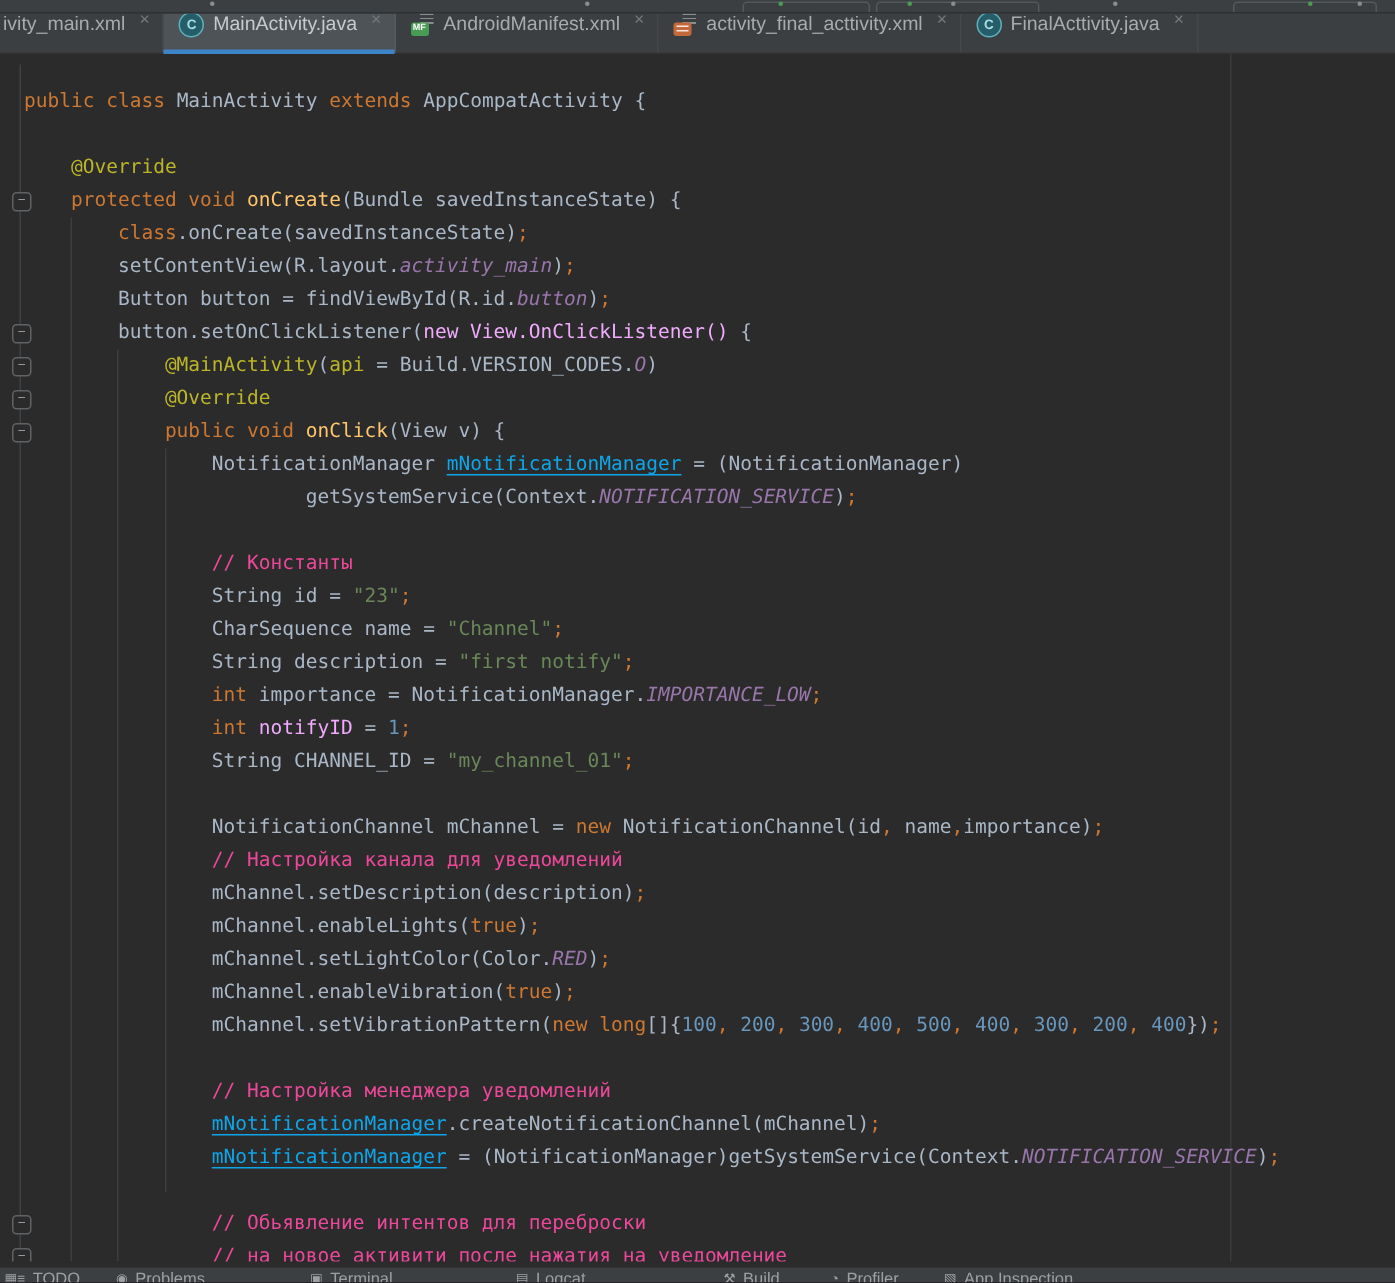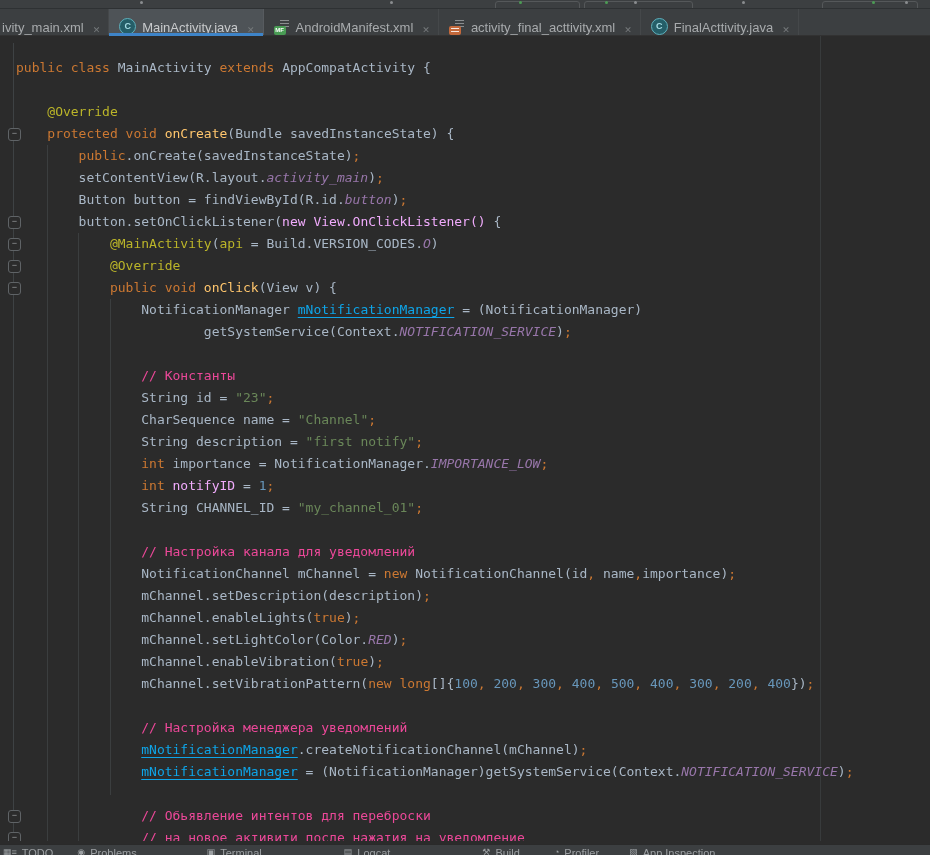--- a/index.html
+++ b/index.html
@@ -8,21 +8,21 @@
 
   
   .top-strip{position:absolute;top:0;left:0;width:930px;height:8px;background:#3C3F41;
              border-bottom:1px solid #2e3133;overflow:hidden;z-index:5;}
   .ts-box{position:absolute;top:1px;height:12px;border:1px solid #55585A;border-radius:3px;}
   .ts-dot{position:absolute;top:1px;width:3px;height:3px;border-radius:50%;}
 
   
   .tab-bar{position:absolute;top:8px;left:0;width:930px;height:27px;background:#3C3F41;
            border-bottom:1px solid #323232;display:flex;align-items:stretch;z-index:4;}
-  .tab{display:flex;align-items:flex-end;gap:6px;padding:0 8px 0 10px;font-size:13px;
+  .tab{display:flex;align-items:flex-start;gap:6px;padding:0 8px 0 10px;font-size:13px;
        color:#A8ABAD;border-right:1px solid rgba(255,255,255,0.05);position:relative;cursor:default;}
   .tab:first-child{padding-left:2px;}
   .tab.active{background:#4E5357;color:#C8CACC;}
   .tab.active::after{content:"";position:absolute;left:0;right:0;bottom:-1px;height:3px;background:#3E84C8;}
   .tab-close{font-size:9px;color:#75797B;margin-left:3px;}
   .ic-class{width:15px;height:15px;border-radius:50%;background:#255E68;border:1px solid #5FB0BC;
             color:#A6DCE4;font-size:9px;font-weight:bold;line-height:15px;text-align:center;flex:0 0 auto;}
   .ic-xml{width:16px;height:16px;position:relative;flex:0 0 auto;}
   .ic-xml .lines{position:absolute;top:1px;right:1px;width:9px;height:7px;
       background:repeating-linear-gradient(#8A8D8F 0 1px,transparent 1px 3px);}
@@ -129,40 +129,40 @@
     <div class="indent-guide" style="left:47px;top:110px;height:696px;"></div>
     <div class="indent-guide" style="left:78px;top:198px;height:608px;"></div>
     <div class="indent-guide" style="left:110px;top:264px;height:496px;"></div>
     <div class="fold-line"></div>
     <div></div>
     <div class="code">
         <div class="code-line"><span class="tk-kw">public class </span><span class="tk-def">MainActivity </span><span class="tk-kw">extends </span><span class="tk-def">AppCompatActivity {</span></div>
         <div class="code-line">&nbsp;</div>
         <div class="code-line"><span class="tk-ann">    @Override</span></div>
         <div class="code-line"><span class="tk-kw">    protected void </span><span class="tk-meth">onCreate</span><span class="tk-def">(Bundle savedInstanceState) {</span></div>
-        <div class="code-line"><span class="tk-kw">        public</span><span class="tk-def">.onCreate(savedInstanceState)</span><span class="tk-pun">;</span></div>
+        <div class="code-line"><span class="tk-kw">        class</span><span class="tk-def">.onCreate(savedInstanceState)</span><span class="tk-pun">;</span></div>
         <div class="code-line"><span class="tk-def">        setContentView(R.layout.</span><span class="tk-sf">activity_main</span><span class="tk-def">)</span><span class="tk-pun">;</span></div>
         <div class="code-line"><span class="tk-def">        Button button = findViewById(R.id.</span><span class="tk-sf">button</span><span class="tk-def">)</span><span class="tk-pun">;</span></div>
         <div class="code-line"><span class="tk-def">        button.setOnClickListener(</span><span class="tk-dim">new View.OnClickListener() </span><span class="tk-def">{</span></div>
         <div class="code-line"><span class="tk-ann">            @MainActivity</span><span class="tk-def">(</span><span class="tk-ann">api</span><span class="tk-def"> = Build.VERSION_CODES.</span><span class="tk-sf">O</span><span class="tk-def">)</span></div>
         <div class="code-line"><span class="tk-ann">            @Override</span></div>
         <div class="code-line"><span class="tk-kw">            public void </span><span class="tk-meth">onClick</span><span class="tk-def">(View v) {</span></div>
         <div class="code-line"><span class="tk-def">                NotificationManager </span><span class="tk-fld">mNotificationManager</span><span class="tk-def"> = (NotificationManager)</span></div>
         <div class="code-line"><span class="tk-def">                        getSystemService(Context.</span><span class="tk-sf">NOTIFICATION_SERVICE</span><span class="tk-def">)</span><span class="tk-pun">;</span></div>
         <div class="code-line">&nbsp;</div>
         <div class="code-line"><span class="tk-com">                // Константы</span></div>
         <div class="code-line"><span class="tk-def">                String id = </span><span class="tk-str">"23"</span><span class="tk-pun">;</span></div>
         <div class="code-line"><span class="tk-def">                CharSequence name = </span><span class="tk-str">"Channel"</span><span class="tk-pun">;</span></div>
         <div class="code-line"><span class="tk-def">                String description = </span><span class="tk-str">"first notify"</span><span class="tk-pun">;</span></div>
         <div class="code-line"><span class="tk-kw">                int </span><span class="tk-def">importance = NotificationManager.</span><span class="tk-sf">IMPORTANCE_LOW</span><span class="tk-pun">;</span></div>
         <div class="code-line"><span class="tk-kw">                int </span><span class="tk-dim">notifyID</span><span class="tk-def"> = </span><span class="tk-num">1</span><span class="tk-pun">;</span></div>
         <div class="code-line"><span class="tk-def">                String CHANNEL_ID = </span><span class="tk-str">"my_channel_01"</span><span class="tk-pun">;</span></div>
         <div class="code-line">&nbsp;</div>
+        <div class="code-line"><span class="tk-def">                NotificationChannel mChannel = </span><span class="tk-kw">new </span><span class="tk-def">NotificationChannel(id</span><span class="tk-pun">,</span><span class="tk-def"> name</span><span class="tk-pun">,</span><span class="tk-def">importance)</span><span class="tk-pun">;</span></div>
         <div class="code-line"><span class="tk-com">                // Настройка канала для уведомлений</span></div>
-        <div class="code-line"><span class="tk-def">                NotificationChannel mChannel = </span><span class="tk-kw">new </span><span class="tk-def">NotificationChannel(id</span><span class="tk-pun">,</span><span class="tk-def"> name</span><span class="tk-pun">,</span><span class="tk-def">importance)</span><span class="tk-pun">;</span></div>
         <div class="code-line"><span class="tk-def">                mChannel.setDescription(description)</span><span class="tk-pun">;</span></div>
         <div class="code-line"><span class="tk-def">                mChannel.enableLights(</span><span class="tk-kw">true</span><span class="tk-def">)</span><span class="tk-pun">;</span></div>
         <div class="code-line"><span class="tk-def">                mChannel.setLightColor(Color.</span><span class="tk-sf">RED</span><span class="tk-def">)</span><span class="tk-pun">;</span></div>
         <div class="code-line"><span class="tk-def">                mChannel.enableVibration(</span><span class="tk-kw">true</span><span class="tk-def">)</span><span class="tk-pun">;</span></div>
         <div class="code-line"><span class="tk-def">                mChannel.setVibrationPattern(</span><span class="tk-kw">new long</span><span class="tk-def">[]{</span><span class="tk-num">100</span><span class="tk-pun">, </span><span class="tk-num">200</span><span class="tk-pun">, </span><span class="tk-num">300</span><span class="tk-pun">, </span><span class="tk-num">400</span><span class="tk-pun">, </span><span class="tk-num">500</span><span class="tk-pun">, </span><span class="tk-num">400</span><span class="tk-pun">, </span><span class="tk-num">300</span><span class="tk-pun">, </span><span class="tk-num">200</span><span class="tk-pun">, </span><span class="tk-num">400</span><span class="tk-def">})</span><span class="tk-pun">;</span></div>
         <div class="code-line">&nbsp;</div>
         <div class="code-line"><span class="tk-com">                // Настройка менеджера уведомлений</span></div>
         <div class="code-line"><span class="tk-def">                </span><span class="tk-fld">mNotificationManager</span><span class="tk-def">.createNotificationChannel(mChannel)</span><span class="tk-pun">;</span></div>
         <div class="code-line"><span class="tk-def">                </span><span class="tk-fld">mNotificationManager</span><span class="tk-def"> = (NotificationManager)getSystemService(Context.</span><span class="tk-sf">NOTIFICATION_SERVICE</span><span class="tk-def">)</span><span class="tk-pun">;</span></div>
         <div class="code-line">&nbsp;</div>

